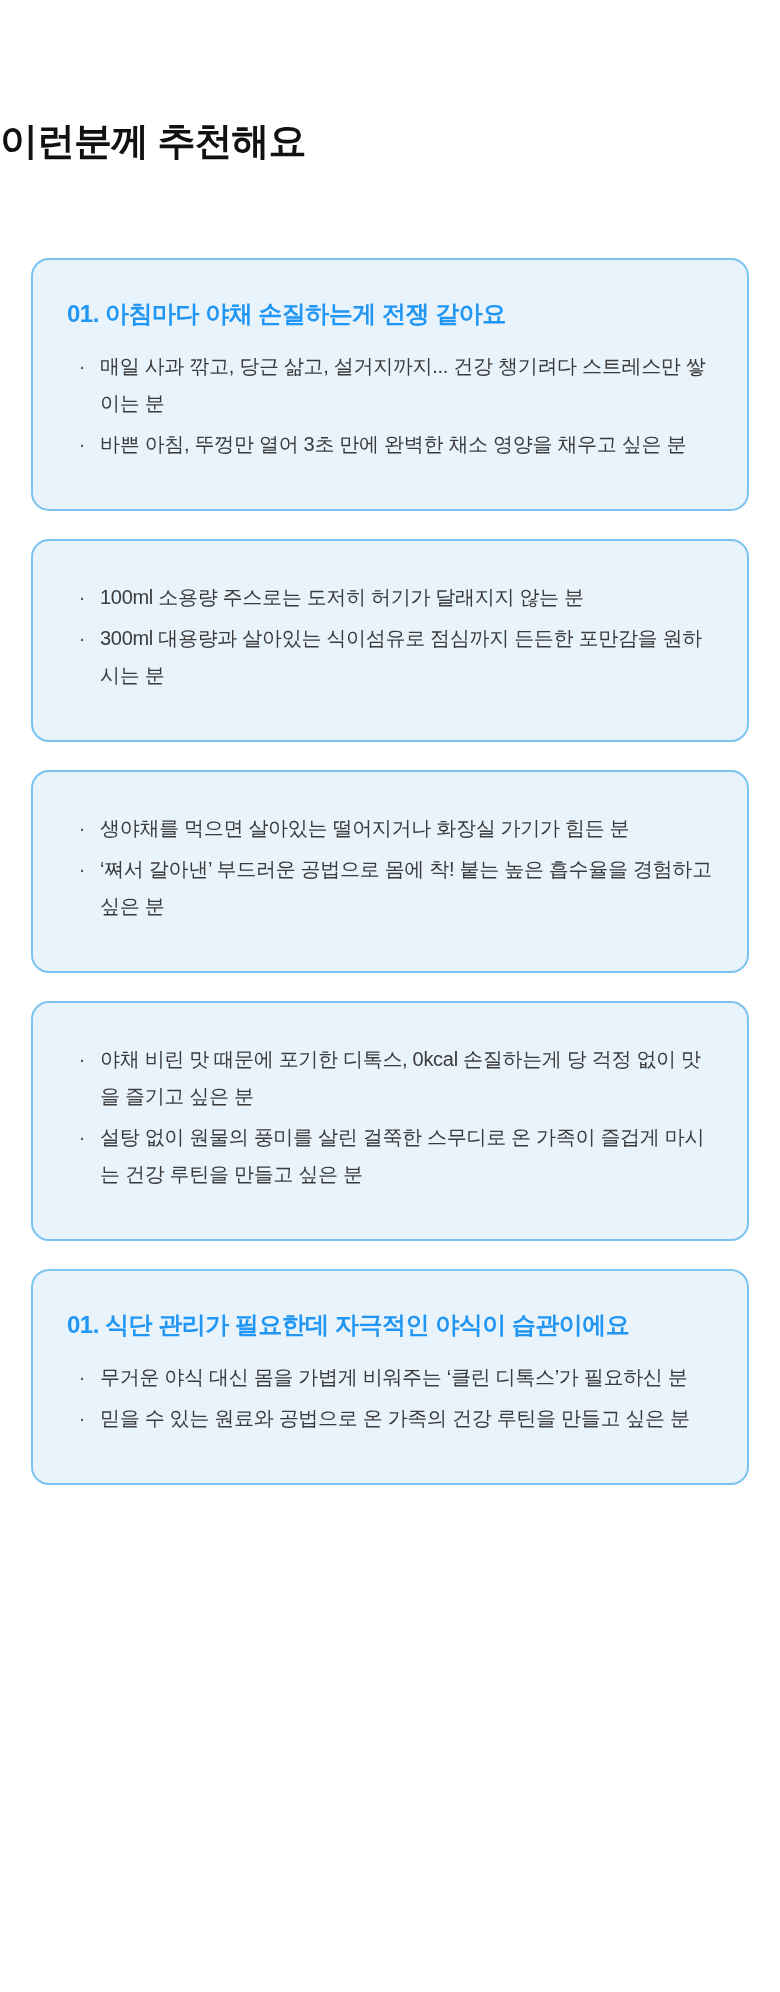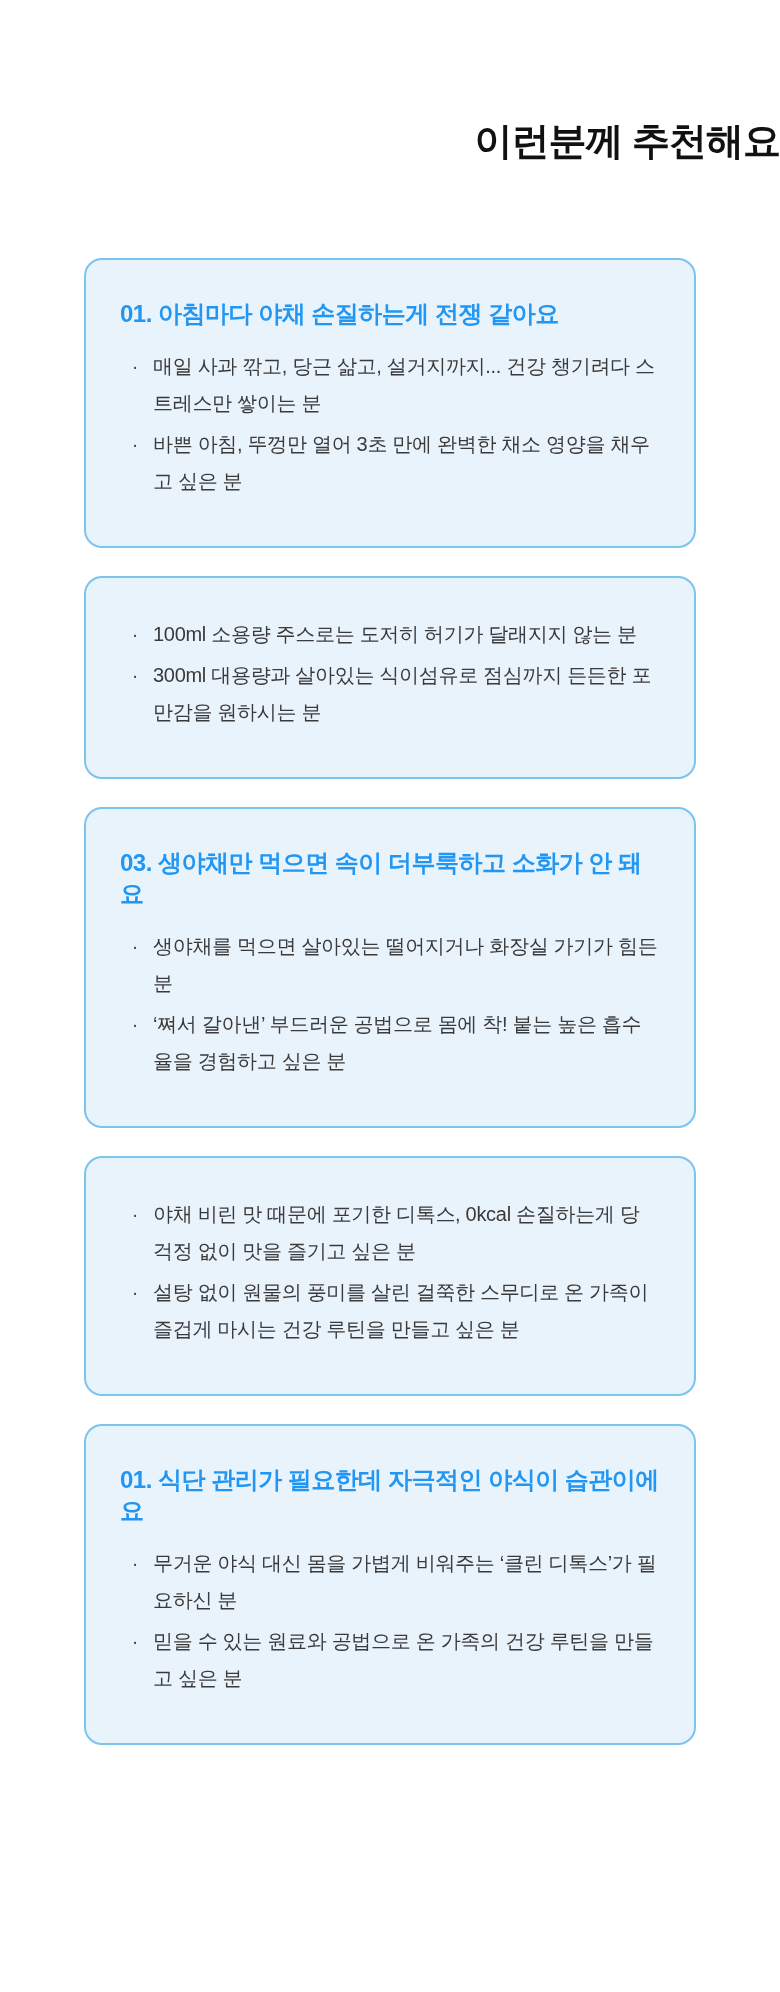--- a/index.html
+++ b/index.html
@@ -16,29 +16,29 @@
     min-height:1992px;
     font-family:"Liberation Sans","DejaVu Sans",sans-serif;
     color:var(--body-text);
     overflow-x:hidden;
   }
   .page{
     width:780px;
     padding-top:118px;
   }
   .page-title{
-    text-align:right;
+    text-align:left;
     font-size:38px;
     line-height:1.25;
     font-weight:800;
     letter-spacing:-1px;
     color:var(--title-text);
   }
   .cards{
-    width:612px;
+    width:718px;
     margin:92px auto 0 auto;
   }
   .card{
     background:var(--card-bg);
     border:2px solid var(--card-border);
     border-radius:18px;
     padding:38px 34px 42px 34px;
     margin-bottom:28px;
   }
   .card-heading{
@@ -104,21 +104,20 @@
             <span class="bullet-text">100ml 소용량 주스로는 도저히 허기가 달래지지 않는 분</span>
           </li>
           <li class="bullet-item">
             <span class="dot">·</span>
             <span class="bullet-text">300ml 대용량과 살아있는 식이섬유로 점심까지 든든한 포만감을 원하시는 분</span>
           </li>
         </ul>
   </section>
 
   <section class="card">
-    <h2 class="card-heading">03. 생야채만 먹으면 속이 더부룩하고 소화가 안 돼요</h2>
     <ul class="bullets">
           <li class="bullet-item">
             <span class="dot">·</span>
             <span class="bullet-text">생야채를 먹으면 살아있는 떨어지거나 화장실 가기가 힘든 분</span>
           </li>
           <li class="bullet-item">
             <span class="dot">·</span>
             <span class="bullet-text">‘쪄서 갈아낸’ 부드러운 공법으로 몸에 착! 붙는 높은 흡수율을 경험하고 싶은 분</span>
           </li>
         </ul>

